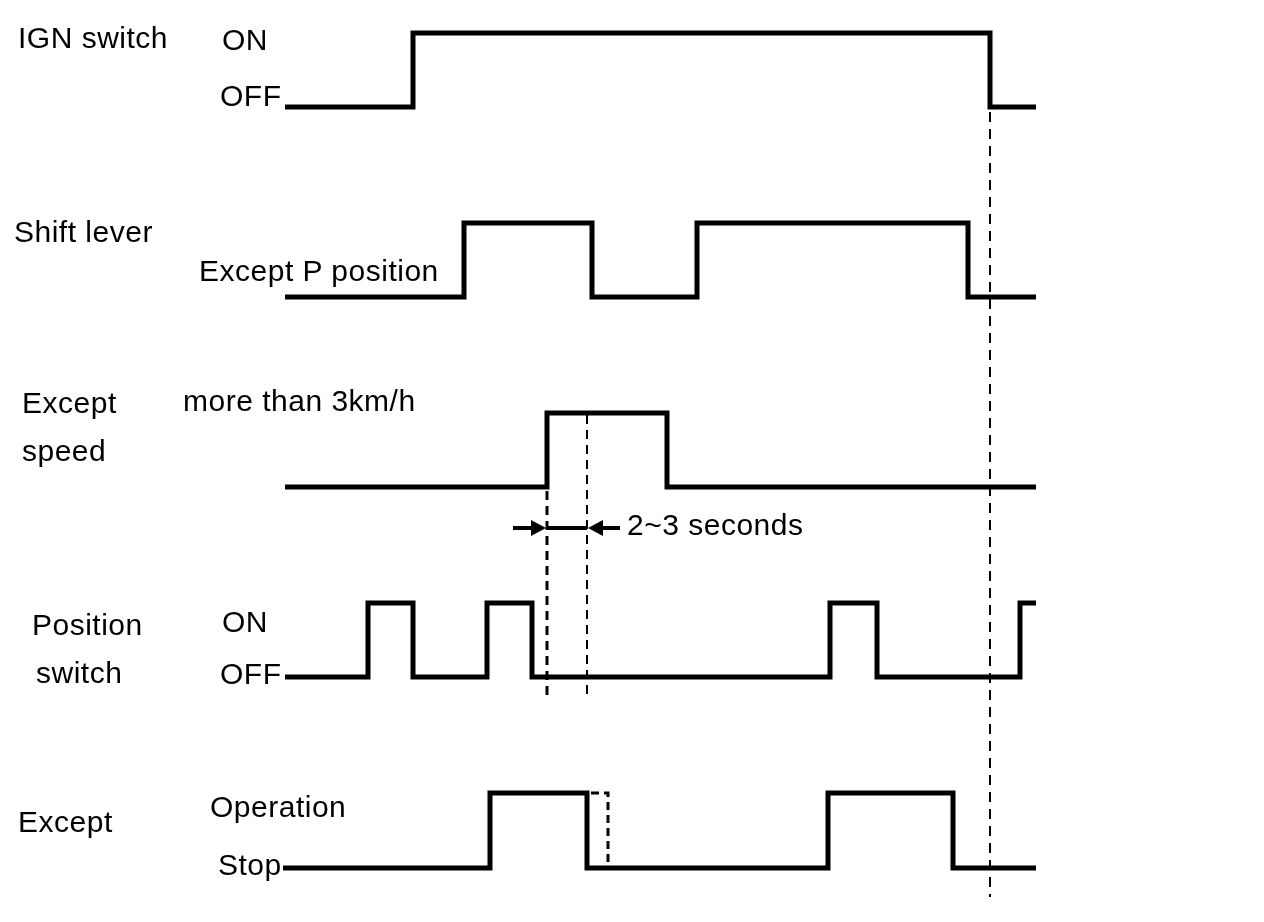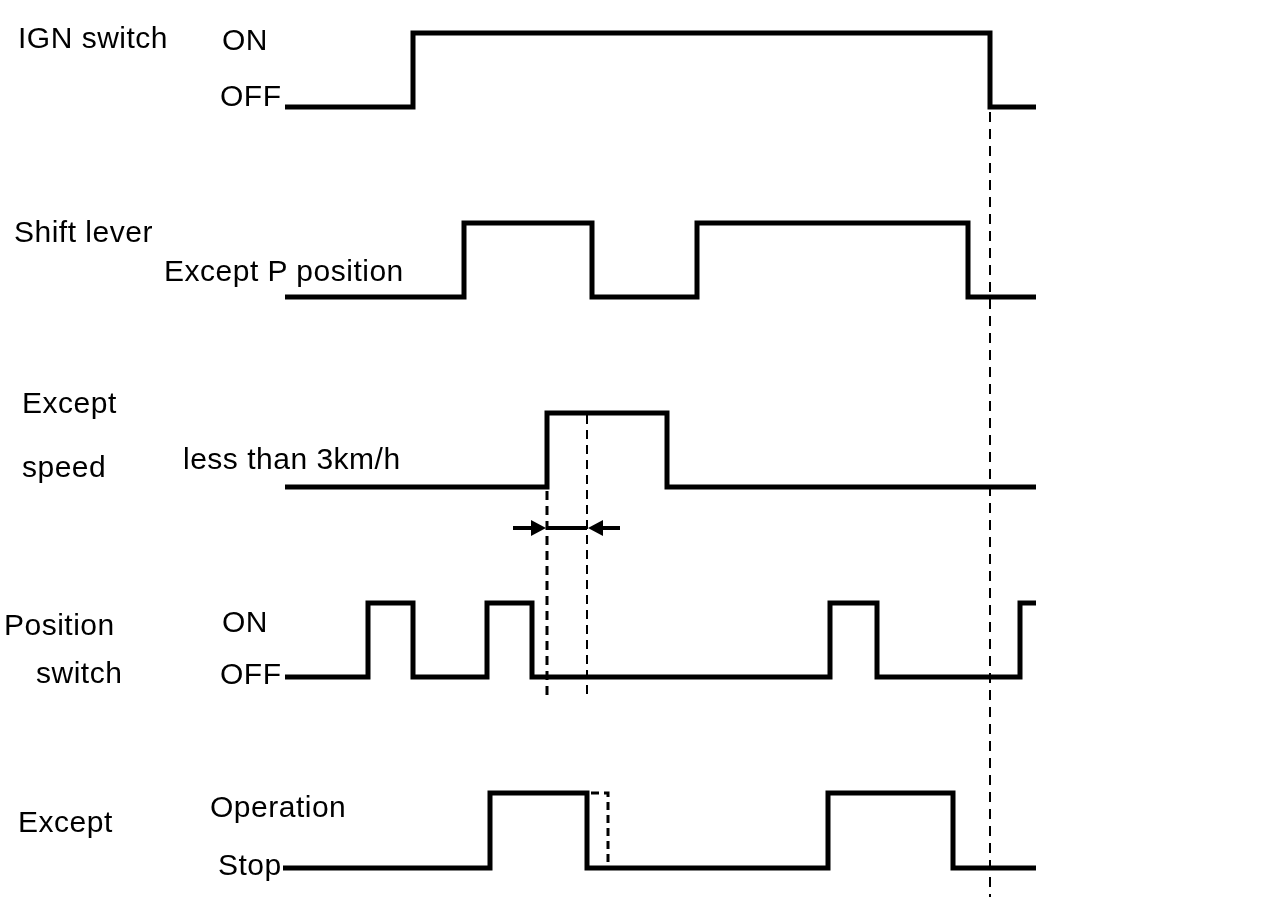--- a/index.html
+++ b/index.html
@@ -42,28 +42,29 @@
       <line x1="601" y1="528" x2="620" y2="528" stroke="#000000" stroke-width="4"></line>
       <polygon points="546,528 531,520 531,536" fill="#000000"></polygon>
       <polygon points="588,528 603,520 603,536" fill="#000000"></polygon>
     </svg>
 
   <div class="lbl" style="left:18px; top:23px">IGN switch</div>
   <div class="lbl" style="left:222px; top:25px">ON</div>
   <div class="lbl" style="left:220px; top:81px">OFF</div>
 
   <div class="lbl" style="left:14px; top:217px">Shift lever</div>
-  <div class="lbl" style="left:164px; top:256px">Except P position</div>
+  <div class="lbl" style="left:199px; top:256px">Except P position</div>
 
   <div class="lbl" style="left:22px; top:388px">Except</div>
-  <div class="lbl" style="left:22px; top:452px">speed</div>
-  <div class="lbl" style="left:183px; top:444px">less than 3km/h</div>
+  <div class="lbl" style="left:22px; top:436px">speed</div>
+  <div class="lbl" style="left:183px; top:386px">more than 3km/h</div>
 
+  <div class="lbl" style="left:627px; top:510px">2~3 seconds</div>
 
-  <div class="lbl" style="left:4px; top:610px">Position</div>
+  <div class="lbl" style="left:32px; top:610px">Position</div>
   <div class="lbl" style="left:36px; top:658px">switch</div>
   <div class="lbl" style="left:222px; top:607px">ON</div>
   <div class="lbl" style="left:220px; top:659px">OFF</div>
 
   <div class="lbl" style="left:18px; top:807px">Except</div>
   <div class="lbl" style="left:210px; top:792px">Operation</div>
   <div class="lbl" style="left:218px; top:850px">Stop</div>
 
 </div>
 

